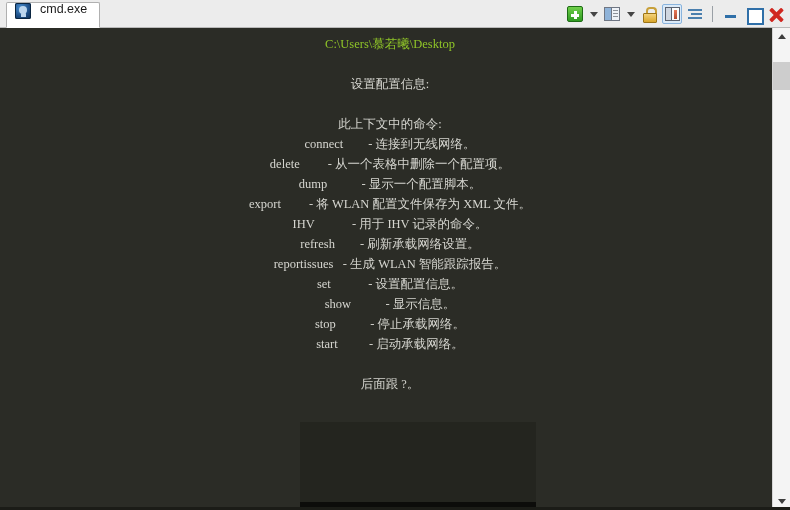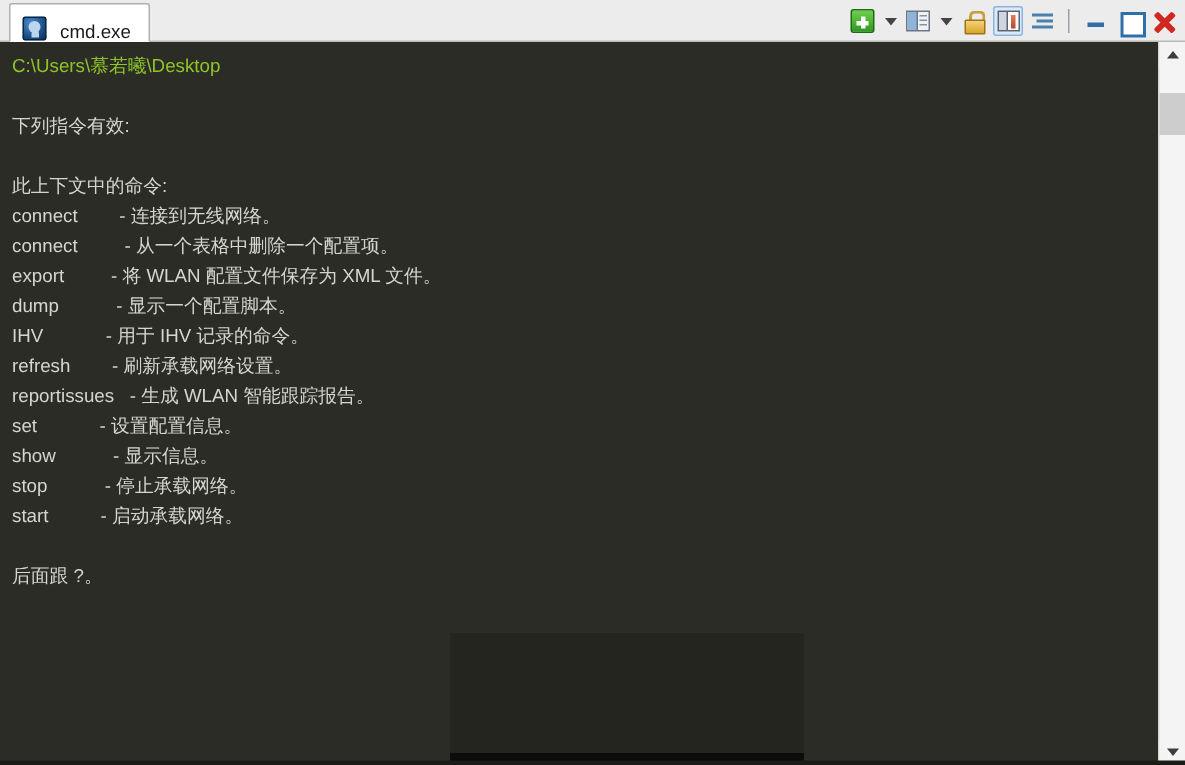--- a/index.html
+++ b/index.html
@@ -56,21 +56,21 @@
     width: 790px; height: 28px;
     background: #ececec;
     border-bottom: 1px solid #b9b9b9;
   }
   .tab {
     position: absolute;
     left: 6px; top: 2px;
     height: 26px;
     min-width: 92px;
     display: flex;
-    align-items: flex-end;
+    align-items: flex-start;
     gap: 9px;
     padding: 0 12px 0 8px;
     background: #ffffff;
     border: 1px solid #b0b0b0;
     border-bottom: 1px solid #ffffff;
     border-radius: 2px 2px 0 0;
     cursor: default;
   }
   .tab-icon {
     width: 16px; height: 16px;
@@ -259,26 +259,27 @@
     width: 772px;
     height: 482px;
     background: #2b2c26;
     overflow: hidden;
   }
   .term-inner {
     position: relative;
     padding: 6px 0 0 8px;
   }
   .line {
-    font-family: Liberation Sans, sans-serif;
+    font-family: Liberation Serif, serif;
     font-size: 12.5px;
     line-height: 20px;
     color: #d6d6d0;
     white-space: pre;
     letter-spacing: 0px;
+    text-align: center;
   }
   .line.prompt { color: #8fc528; }
   .line.blank { color: transparent; }
 
   
   .overlay-rect {
     position: absolute;
     left: 300px; top: 394px;
     width: 236px; height: 86px;
     background: #24251f;
@@ -392,27 +393,27 @@
 
     </div>
   </div>
 
   <div class="terminal">
     <div class="overlay-rect"></div>
     <div class="overlay-rect2"></div>
     <div class="term-inner" id="term-inner">
         <div class="line prompt">C:\Users\慕若曦\Desktop</div>
         <div class="line blank">&nbsp;</div>
-        <div class="line ">下列指令有效:</div>
+        <div class="line ">设置配置信息:</div>
         <div class="line blank">&nbsp;</div>
         <div class="line ">此上下文中的命令:</div>
         <div class="line ">connect        - 连接到无线网络。</div>
-        <div class="line ">connect         - 从一个表格中删除一个配置项。</div>
+        <div class="line ">delete         - 从一个表格中删除一个配置项。</div>
+        <div class="line ">dump           - 显示一个配置脚本。</div>
         <div class="line ">export         - 将 WLAN 配置文件保存为 XML 文件。</div>
-        <div class="line ">dump           - 显示一个配置脚本。</div>
         <div class="line ">IHV            - 用于 IHV 记录的命令。</div>
         <div class="line ">refresh        - 刷新承载网络设置。</div>
         <div class="line ">reportissues   - 生成 WLAN 智能跟踪报告。</div>
         <div class="line ">set            - 设置配置信息。</div>
         <div class="line ">show           - 显示信息。</div>
         <div class="line ">stop           - 停止承载网络。</div>
         <div class="line ">start          - 启动承载网络。</div>
         <div class="line blank">&nbsp;</div>
         <div class="line ">后面跟 ?。</div>
       </div>

